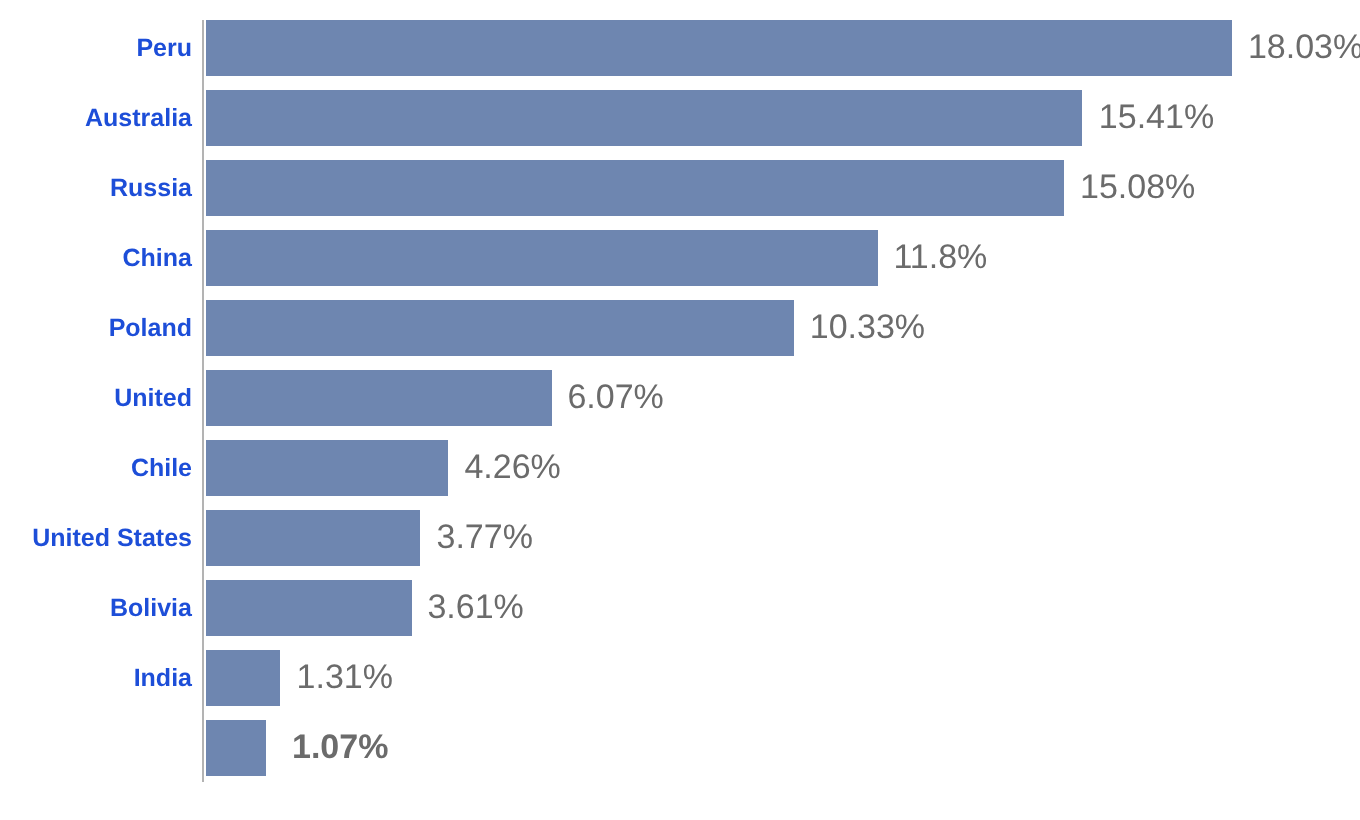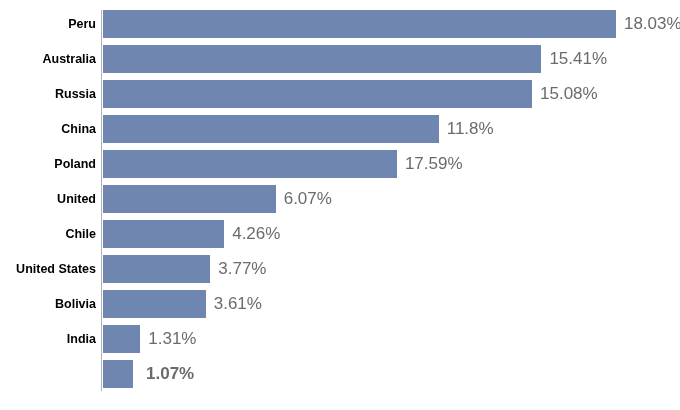--- a/index.html
+++ b/index.html
@@ -47,21 +47,21 @@
   }
 
   .cat-label {
     position: absolute;
     right: 584px; 
     top: 0;
     height: 28px;
     line-height: 28px;
     font-size: 12.5px;
     font-weight: bold;
-    color: #000000;
+    color: #1d4ed8;
     white-space: nowrap;
     text-align: right;
   }
 
   .bar {
     position: absolute;
     left: 103px;
     top: 0;
     height: 28px;
     background: #6e86b0;
@@ -102,21 +102,21 @@
         <div class="val-label" style="left: 540.026px;">15.08%</div>
       </div>
       <div class="bar-row">
         <div class="cat-label">China</div>
         <div class="bar" style="width: 335.71px; background: rgb(110, 134, 176);"></div>
         <div class="val-label" style="left: 446.71px;">11.8%</div>
       </div>
       <div class="bar-row">
         <div class="cat-label">Poland</div>
         <div class="bar" style="width: 293.889px; background: rgb(110, 134, 176);"></div>
-        <div class="val-label" style="left: 404.889px;">17.59%</div>
+        <div class="val-label" style="left: 404.889px;">10.33%</div>
       </div>
       <div class="bar-row">
         <div class="cat-label">United</div>
         <div class="bar" style="width: 172.691px; background: rgb(110, 134, 176);"></div>
         <div class="val-label" style="left: 283.692px;">6.07%</div>
       </div>
       <div class="bar-row">
         <div class="cat-label">Chile</div>
         <div class="bar" style="width: 121.197px; background: rgb(110, 134, 176);"></div>
         <div class="val-label" style="left: 232.197px;">4.26%</div>

